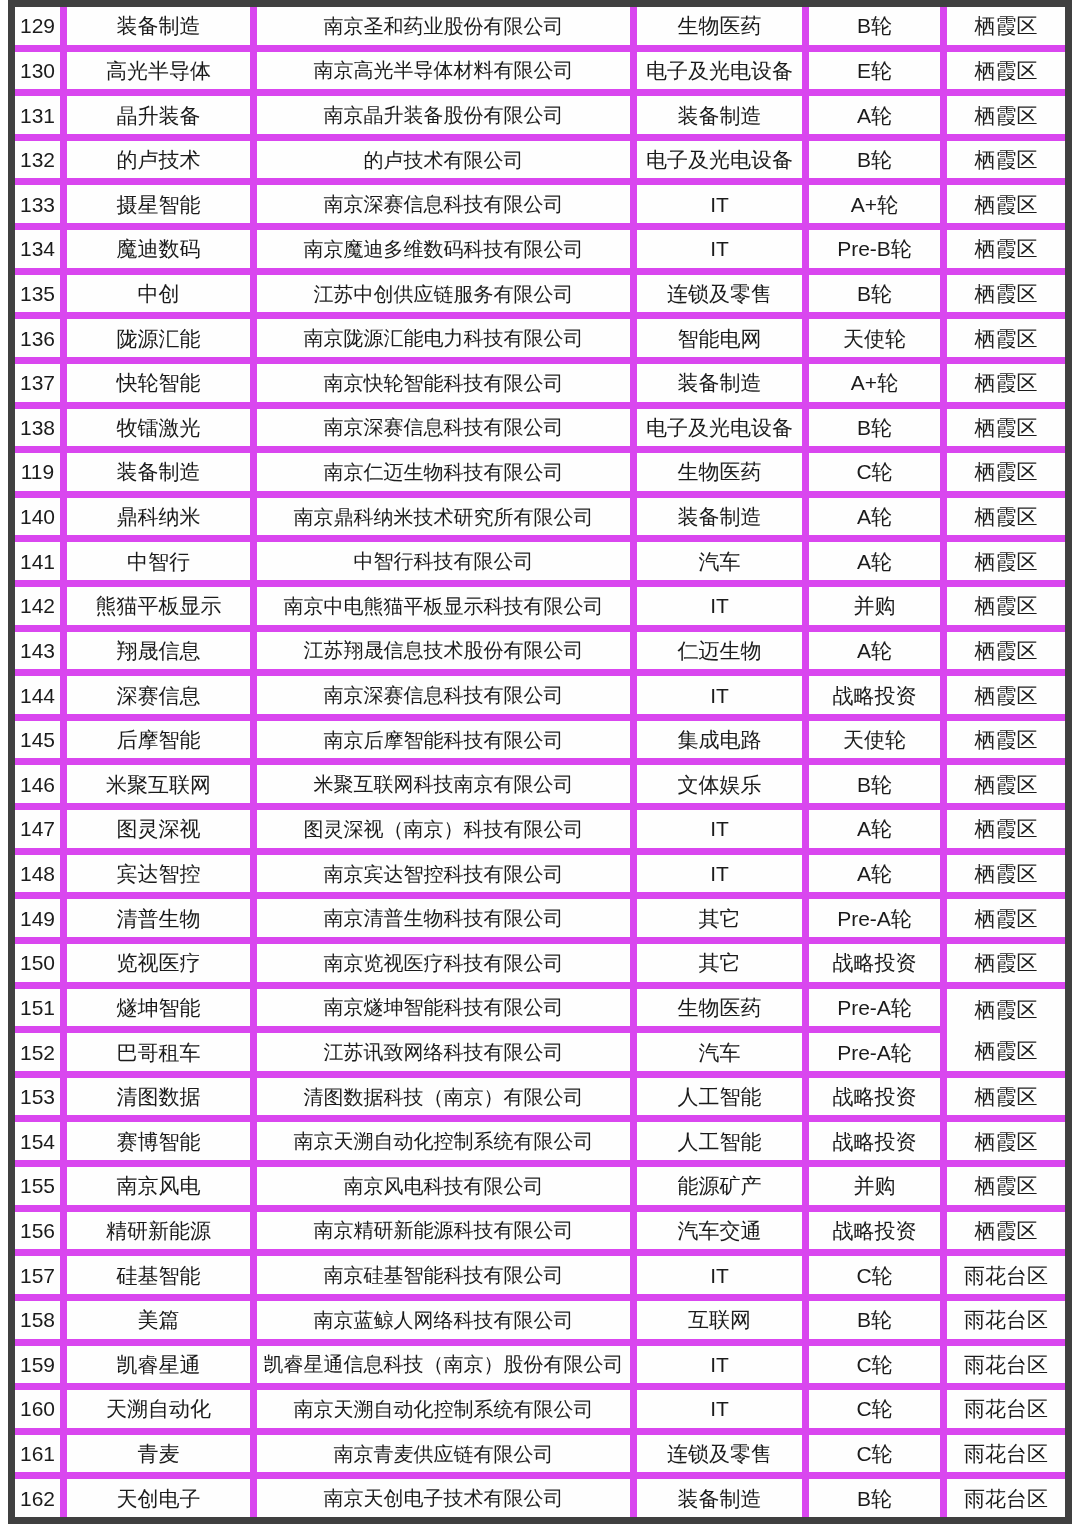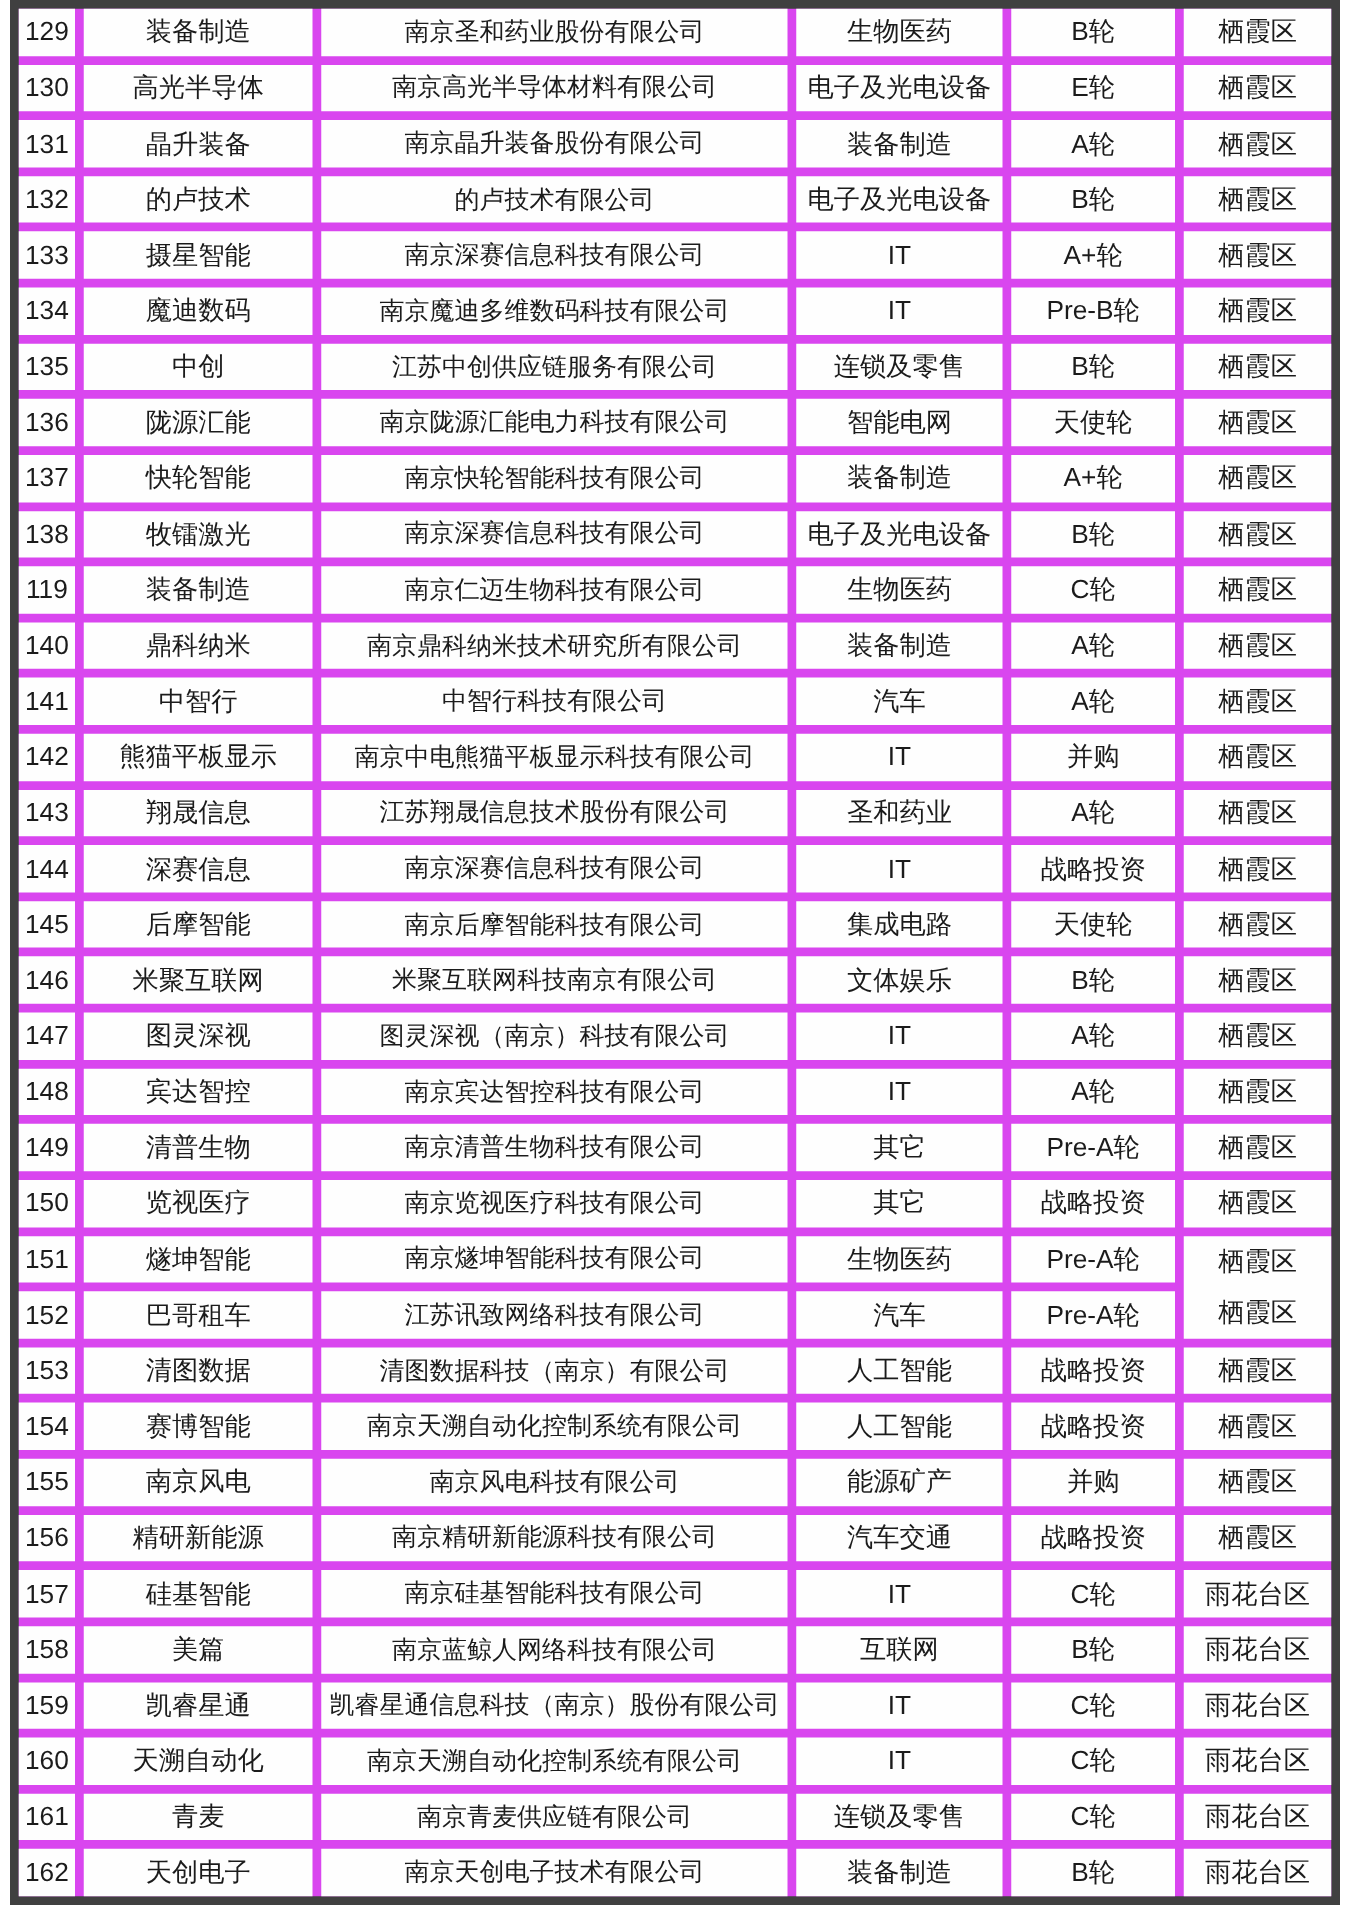--- a/index.html
+++ b/index.html
@@ -180,21 +180,21 @@
     <div class="cell company">南京中电熊猫平板显示科技有限公司</div>
     <div class="cell">IT</div>
     <div class="cell">并购</div>
     <div class="cell district">栖霞区</div>
   </div>
 
   <div class="row">
     <div class="cell idx">143</div>
     <div class="cell">翔晟信息</div>
     <div class="cell company">江苏翔晟信息技术股份有限公司</div>
-    <div class="cell">圣和药业</div>
+    <div class="cell">仁迈生物</div>
     <div class="cell">A轮</div>
     <div class="cell district">栖霞区</div>
   </div>
 
   <div class="row">
     <div class="cell idx">144</div>
     <div class="cell">深赛信息</div>
     <div class="cell company">南京深赛信息科技有限公司</div>
     <div class="cell">IT</div>
     <div class="cell">战略投资</div>

